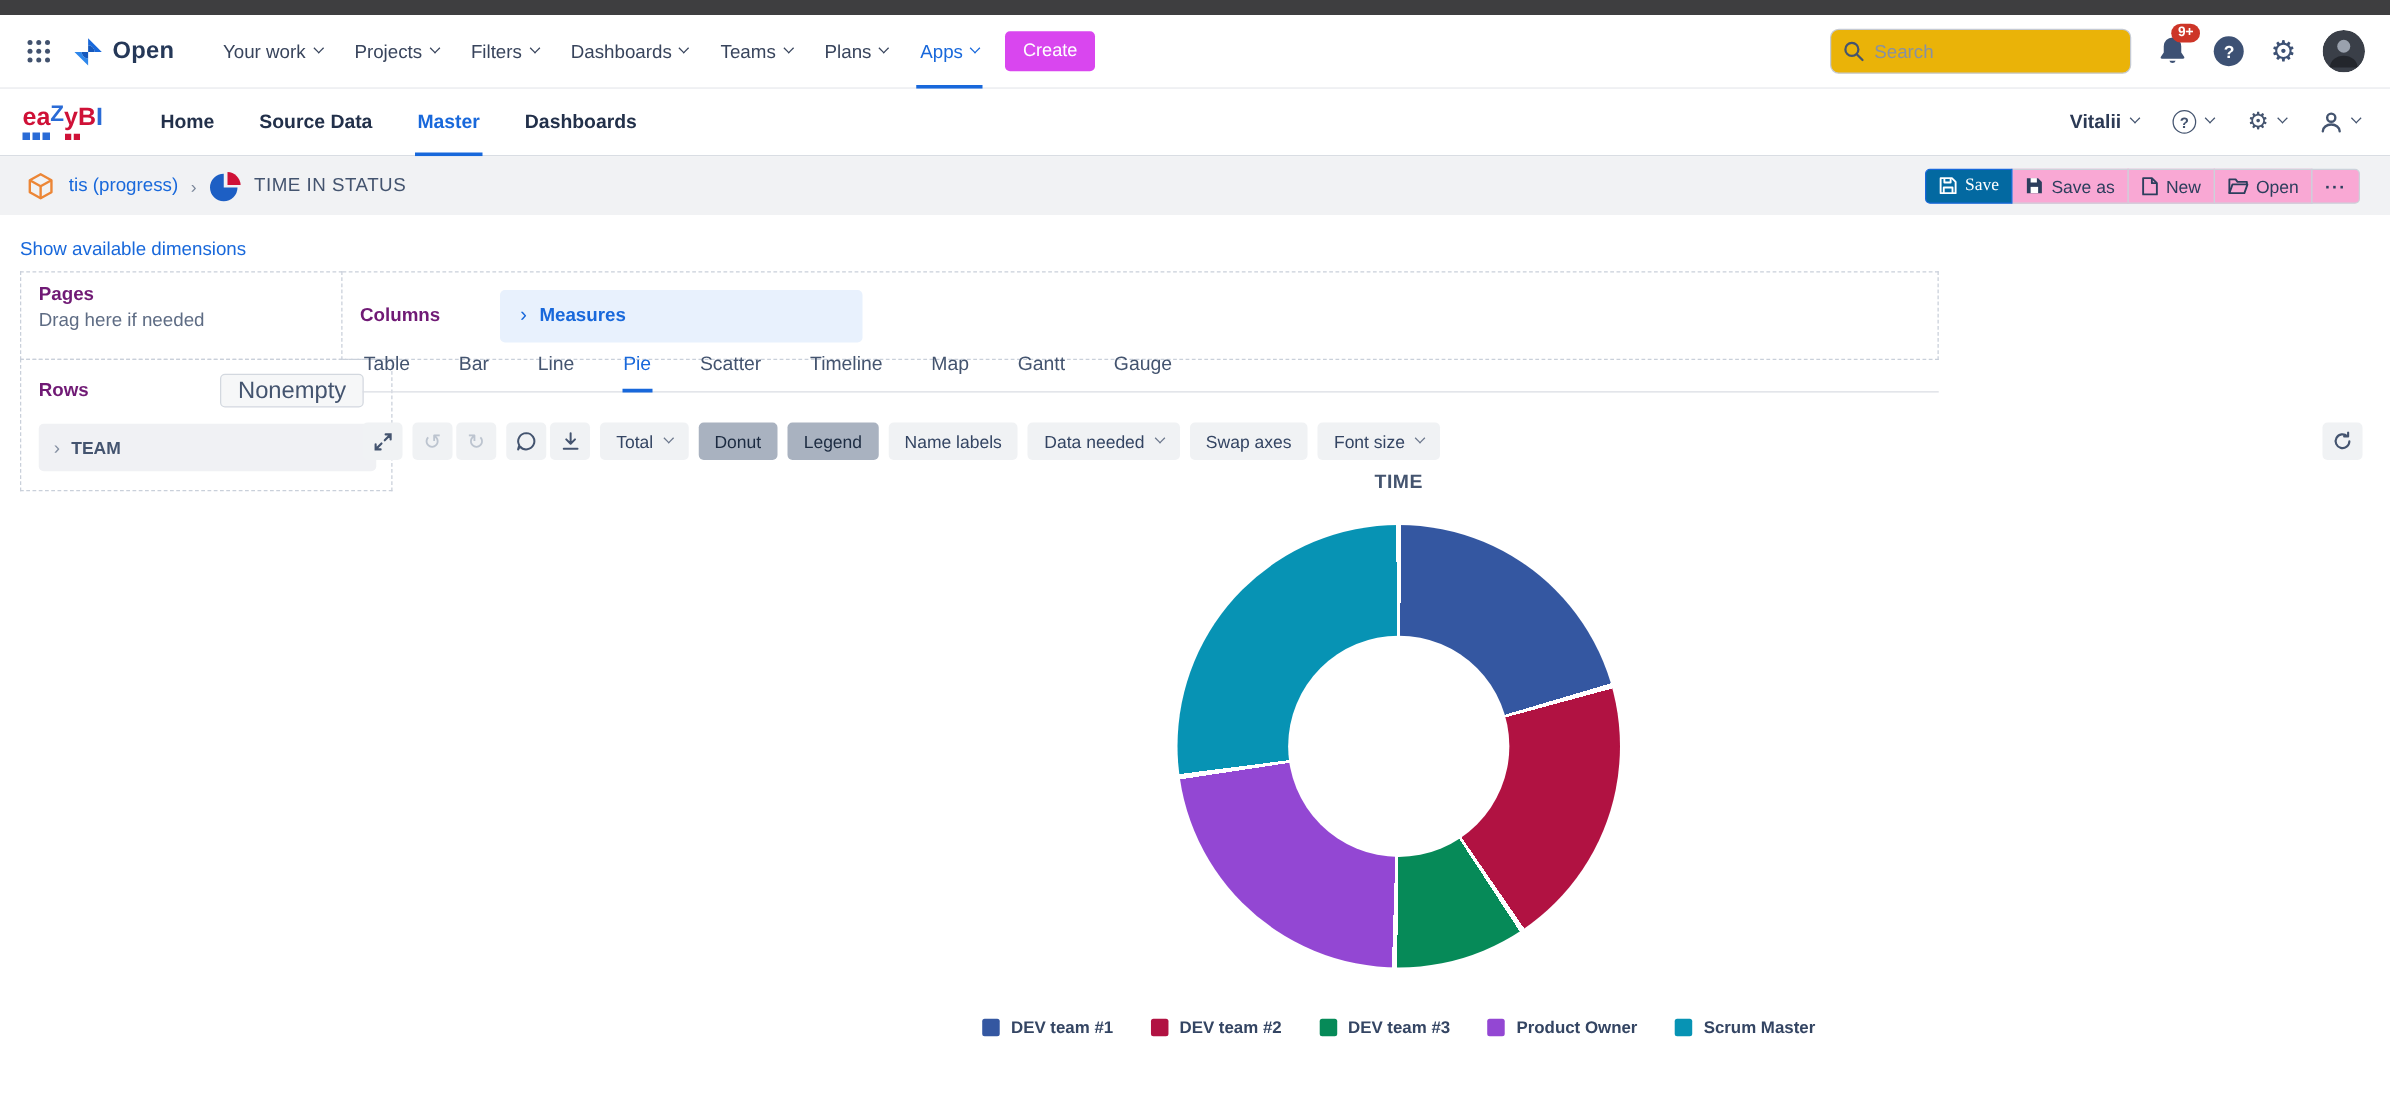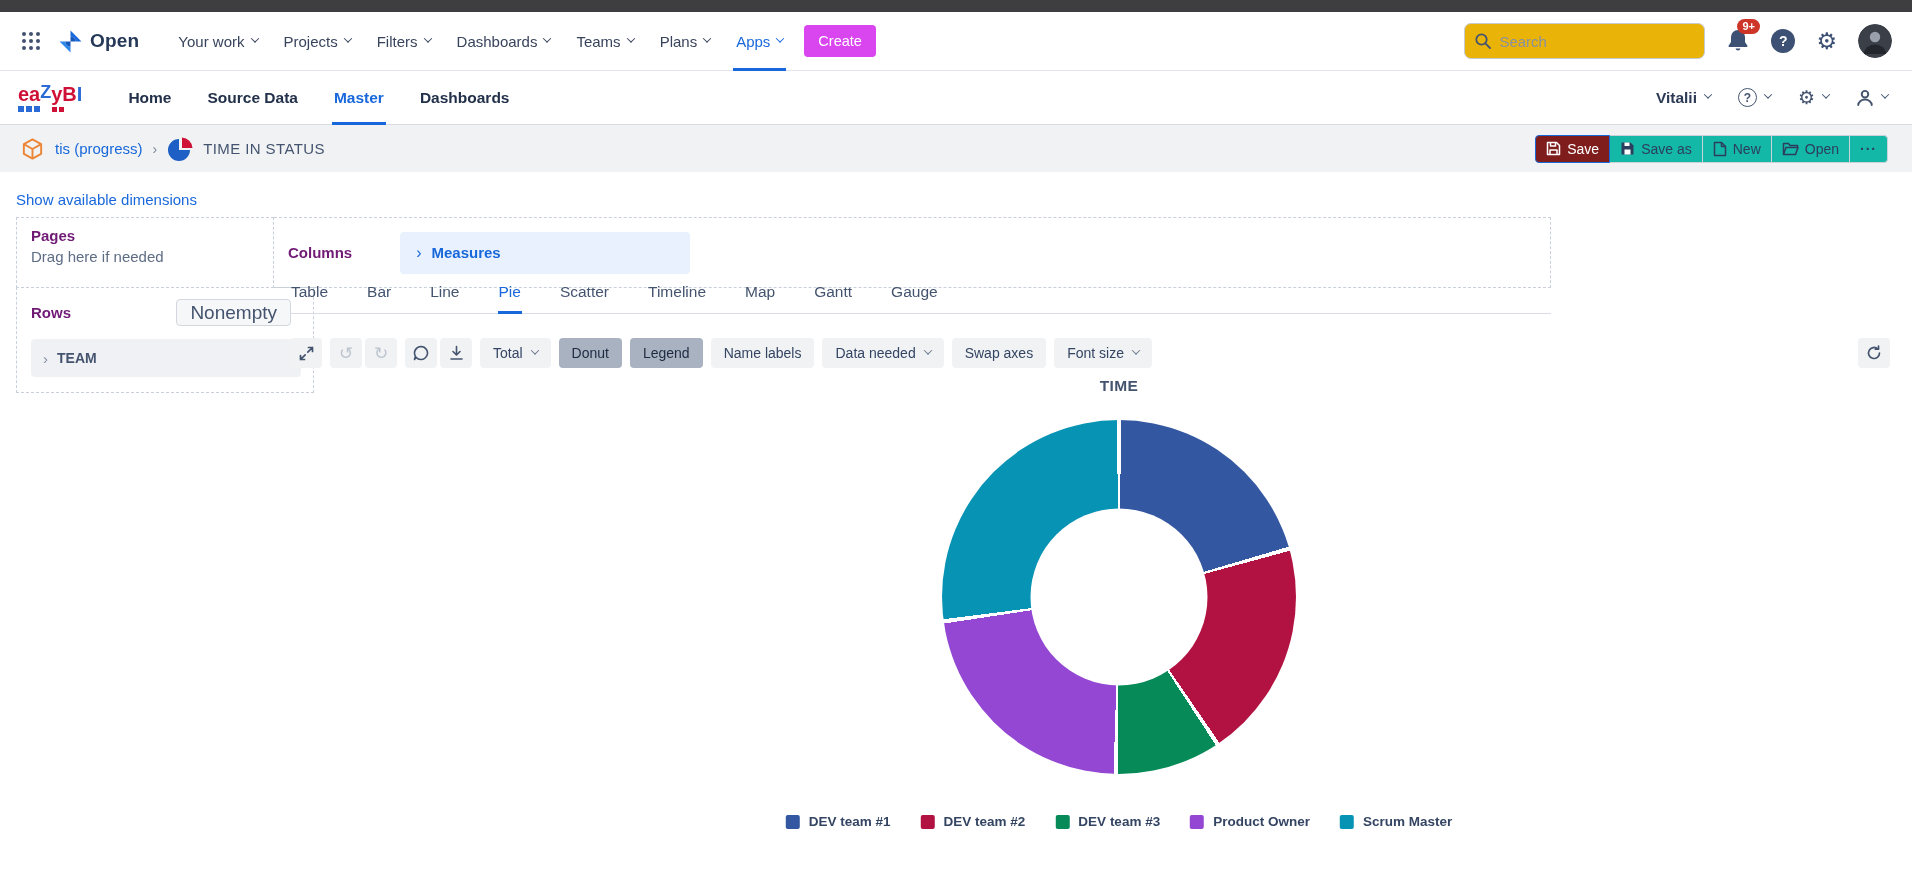--- a/index.html
+++ b/index.html
@@ -62,25 +62,25 @@
               font-weight:700; display:flex; align-items:center; justify-content:center; }
   .ez-gear { font-size:19px; color:#44546f; line-height:1; }
 
   
   .crumb { position:absolute; left:0; top:125px; width:1912px; height:47px; background:#f1f2f4;
            display:flex; align-items:center; padding:0 24px 0 20px; }
   .crumb-link { font-size:15px; color:#1868db; margin:0 10px 0 10px; cursor:pointer; text-decoration:none; }
   .crumb-sep { color:#7a8699; font-size:14px; margin-right:10px; }
   .crumb-title { font-size:15px; color:#44546f; font-weight:500; letter-spacing:.4px; margin-left:10px; }
   .crumb-actions { margin-left:auto; display:flex; }
-  .cbtn { height:28px; display:flex; align-items:center; gap:6px; padding:0 10px; background:#14b8a6;
+  .cbtn { height:28px; display:flex; align-items:center; gap:6px; padding:0 10px; background:#f9a8d4;
           border:1px solid #ccd2da; margin-left:-1px; font-size:14px; color:#2c3e5d; cursor:pointer; font-family:inherit; }
   .cbtn:first-child { border-radius:4px 0 0 4px; margin-left:0; }
   .cbtn:last-child { border-radius:0 4px 4px 0; }
-  .cbtn.primary { background:#7f1d1d; border-color:#1868db; color:#fff; position:relative; z-index:1; }
+  .cbtn.primary { background:#0369a1; border-color:#1868db; color:#fff; position:relative; z-index:1;font-family:Liberation Serif, serif; }
 
   .dims-link { position:absolute; left:16px; top:191px; font-size:15px; color:#1868db; cursor:pointer; }
 
   
   .panel-top { position:absolute; left:16px; top:217px; width:1535px; height:71px; display:flex; }
   .cell-pages { width:258px; border:1px dashed #c9d0da; padding:9px 14px; }
   .cell-columns { flex:1; border:1px dashed #c9d0da; border-left:none; padding:0 14px; display:flex; align-items:center; }
   .panel-label { font-size:15px; font-weight:700; color:#701a75; }
   .panel-hint { font-size:15px; color:#5e6c84; margin-top:4px; }
   .columns-label { margin-right:48px; }

